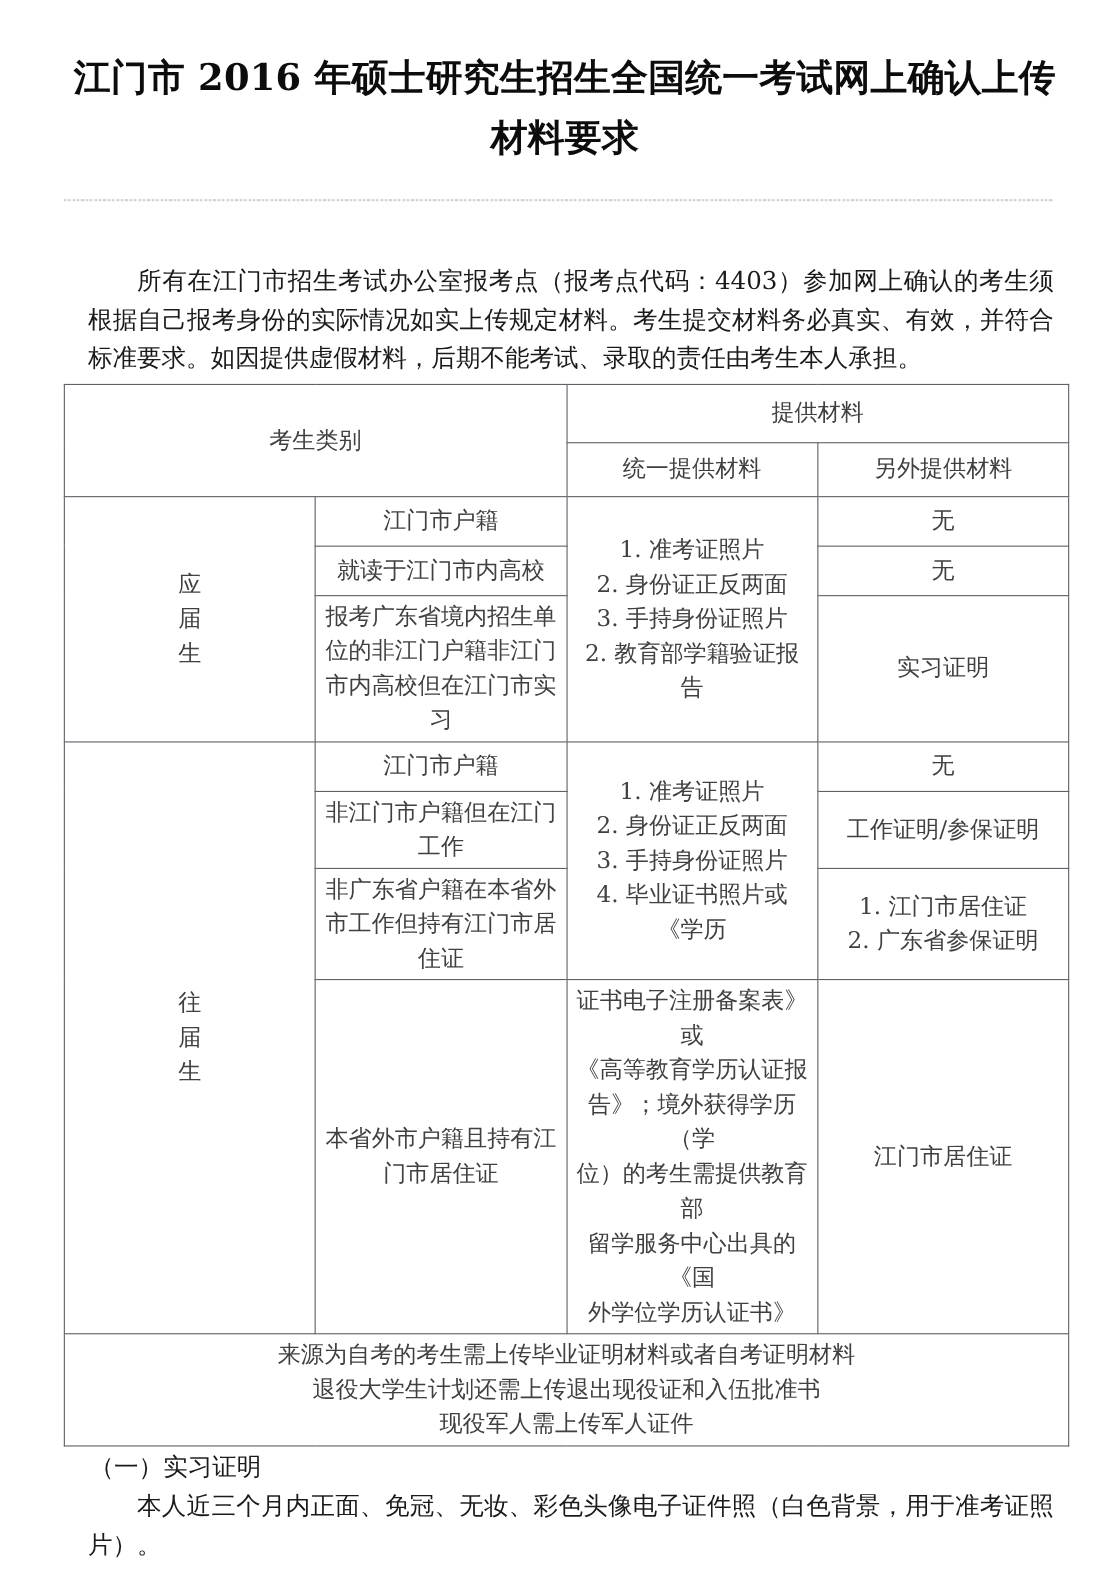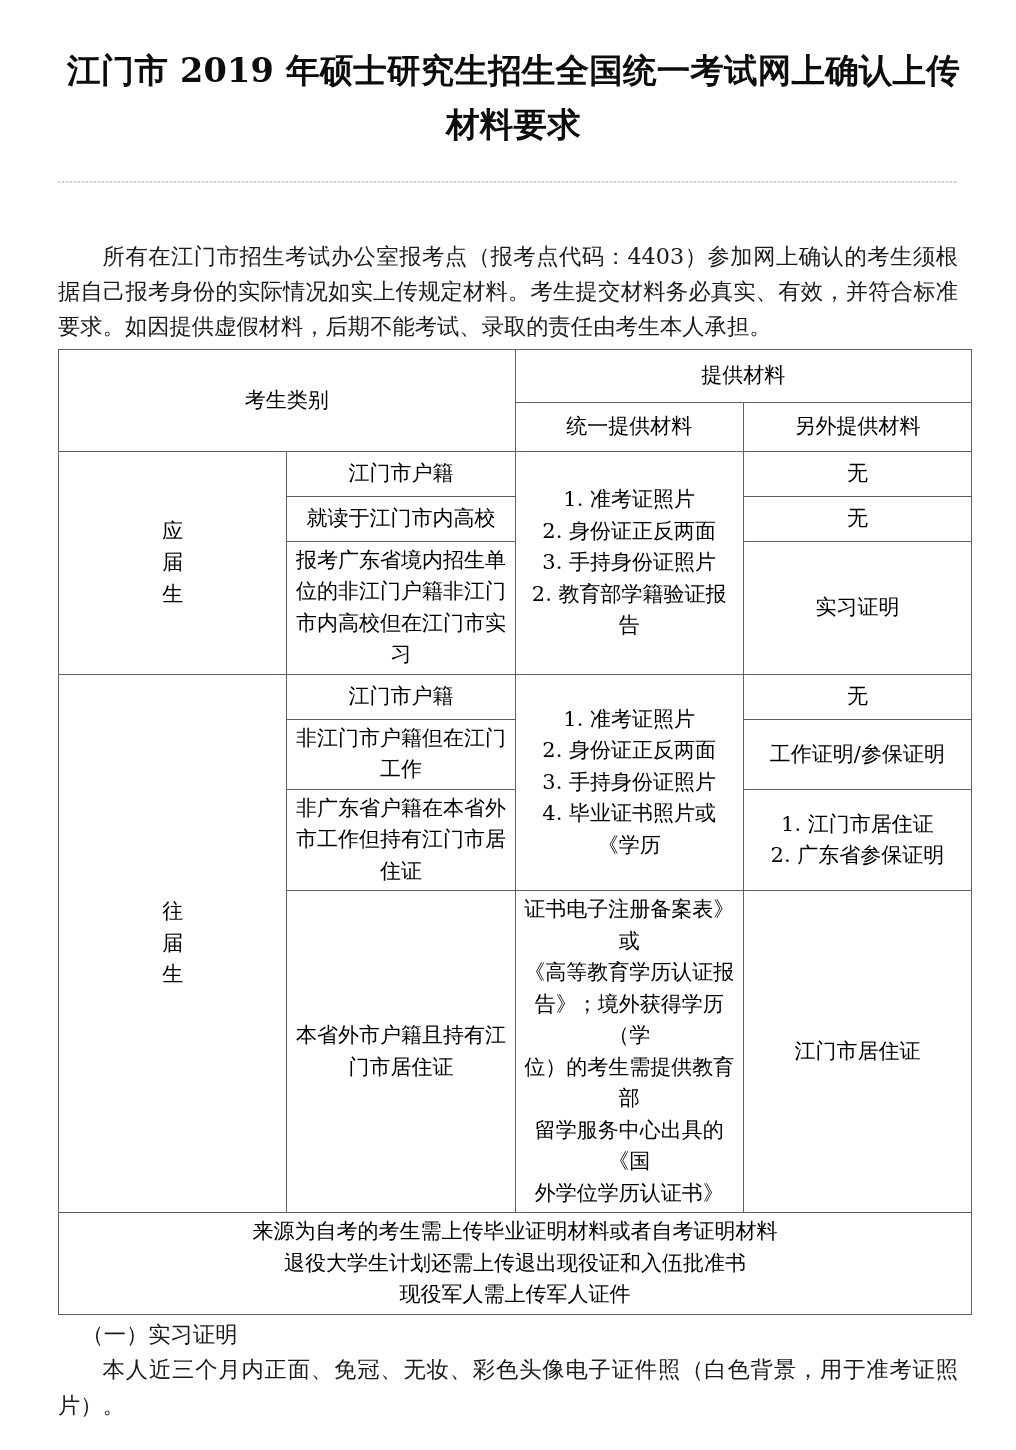--- a/index.html
+++ b/index.html
@@ -54,37 +54,37 @@
     font-size: 22.3px;
     line-height: 35.4px;
     text-align: justify;
     text-justify: inter-ideograph;
     color: #1a1a1a;
     margin: 0;
   }
   .intro {
     margin-top: 56px;
   }
-  .indent2 { text-indent: 2em; }
+  .indent2 { text-indent: 2em; margin-left: 22px; }
 
   
   table.mat-table {
     border-collapse: collapse;
     width: 914px;
     margin-top: 4px;
     table-layout: fixed;
   }
   table.mat-table td,
   table.mat-table th {
     border: 1.4px solid #5d6066;
     padding: 3px 6px;
     font-size: 21px;
     line-height: 31.5px;
     font-weight: normal;
-    color: #000000;
+    color: #404040;
     vertical-align: middle;
     text-align: center;
   }
   td.vert-label {
     width: 46px;
     padding: 2px 0;
     font-size: 21.5px;
     line-height: 40px;
     letter-spacing: 0;
     text-align: center;
@@ -115,21 +115,21 @@
     margin: 0;
     text-indent: 1.05em;
   }
   .tail-block { margin-top: 2px; }
 </style>
 </head>
 <body>
 
 <div class="page">
 
-  <h1 class="doc-title">江门市 2019 年硕士研究生招生全国统一考试网上确认上传材料要求</h1>
+  <h1 class="doc-title">江门市 2016 年硕士研究生招生全国统一考试网上确认上传材料要求</h1>
 
   <div class="title-rule"></div>
 
   <p class="body-text intro indent2">所有在江门市招生考试办公室报考点（报考点代码：4403）参加网上确认的考生须根据自己报考身份的实际情况如实上传规定材料。考生提交材料务必真实、有效，并符合标准要求。如因提供虚假材料，后期不能考试、录取的责任由考生本人承担。</p>
 
 
   <table class="mat-table">
     <tbody>
 
       <tr>

